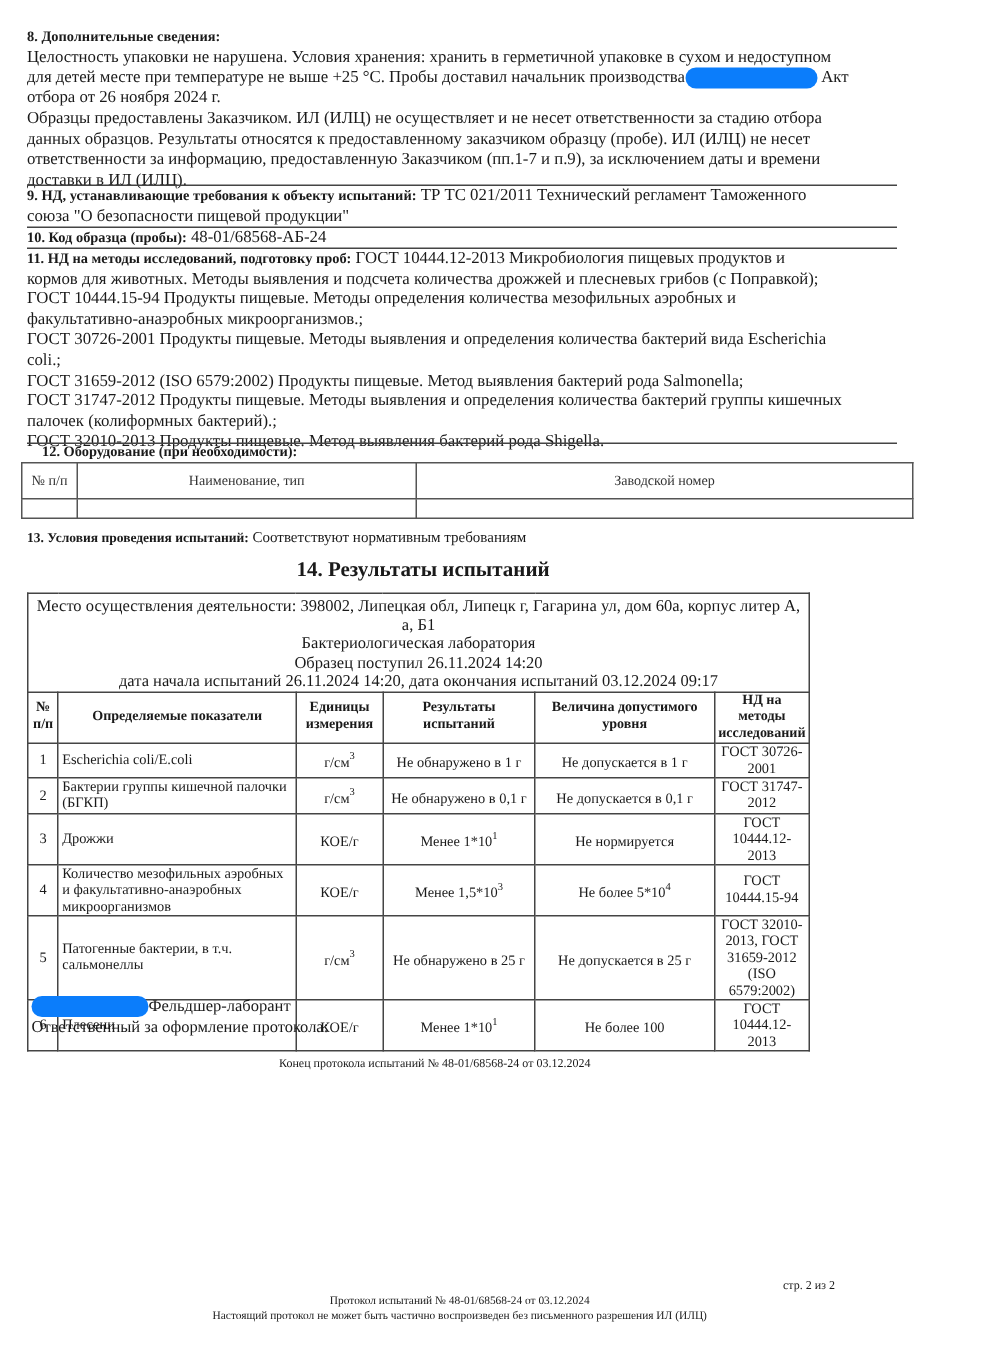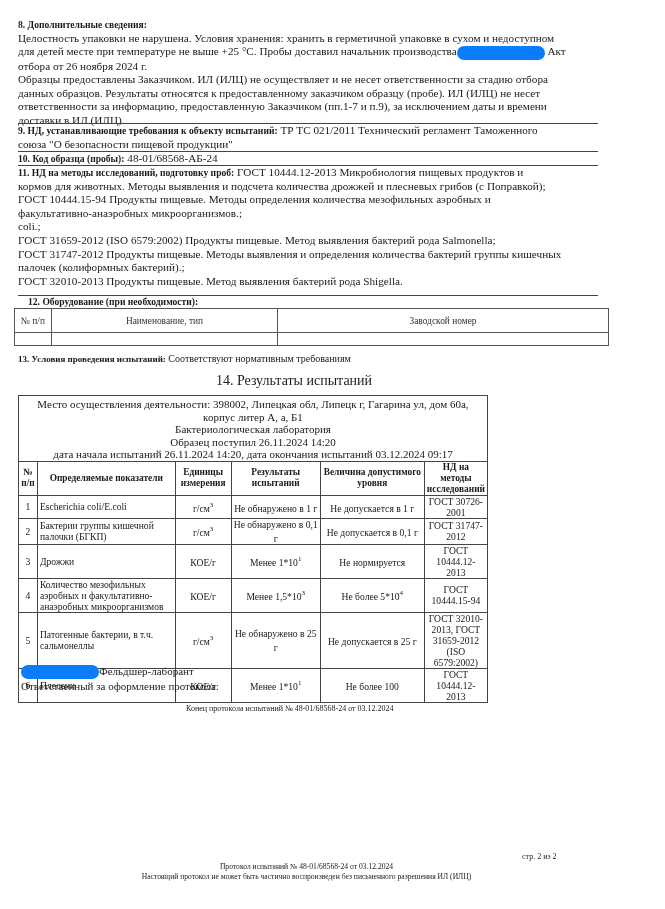--- a/index.html
+++ b/index.html
@@ -9,27 +9,27 @@
     color: #1a1a1a;
   }
   .abs { position: absolute; }
   .sec-text { left: 18px; width: 600px; font-size: 11.2px; line-height: 13.6px; }
   .sec-text b, .lbl { font-weight: bold; font-size: 9.6px; }
   .rule { position: absolute; left: 18px; width: 580px; height: 0; border-top: 1px solid #444; }
   .redact { display: inline-block; background: #0b7dfb; border-radius: 9px; vertical-align: middle; }
   table { border-collapse: collapse; }
   .equip { left: 14px; width: 595px; font-size: 9.4px; }
   .equip td { border: 1px solid #555; text-align: center; color: #333; padding: 0; }
-  .results { left: 18px; width: 470px; font-size: 9.6px; }
+  .results { left: 18px; width: 522px; font-size: 9.6px; }
   .results td { border: 1px solid #444; padding: 0 2px; text-align: center; line-height: 11px; }
   .results td.left { text-align: left; }
   .results .hdr td { font-weight: bold; font-size: 9.4px; }
   .results .info td { font-size: 11px; line-height: 12.6px; padding: 2px 4px 0; }
   sup { font-size: 7px; vertical-align: 5px; }
-  .h14 { left: 16px; width: 556px; text-align: center; top: 373px; font-weight: normal; font-size: 14px; }
+  .h14 { left: 4px; width: 556px; text-align: center; top: 373px; font-weight: bold; font-size: 14px; }
   .footer { left: 0; width: 613px; text-align: center; font-size: 7.6px; line-height: 9.6px; }
 </style>
 </head>
 <body>
 
 <div class="abs sec-text" style="top:18px;">
   <div class="lbl">8. Дополнительные сведения:</div>
   <div>Целостность упаковки не нарушена. Условия хранения:  хранить в герметичной упаковке в сухом и недоступном</div>
   <div>
     <span>для детей месте при температуре не выше +25 °С. Пробы доставил начальник производства</span><span class="redact" style="width:88px;height:14px;"></span>
@@ -52,20 +52,21 @@
 <div class="abs sec-text" style="top:152px;">
   <span class="lbl">10. Код образца (пробы):</span><span>  48-01/68568-АБ-24</span>
 </div>
 <div class="rule" style="top:165px;"></div>
 
 <div class="abs sec-text" style="top:166px;">
   <div><span class="lbl">11. НД на методы исследований, подготовку проб:</span><span> ГОСТ 10444.12-2013 Микробиология пищевых продуктов и</span></div>
   <div>кормов для животных. Методы выявления и подсчета количества дрожжей и плесневых грибов (с Поправкой);</div>
   <div>ГОСТ 10444.15-94 Продукты пищевые. Методы определения количества мезофильных аэробных и</div>
   <div>факультативно-анаэробных микроорганизмов.;</div>
+  <div>ГОСТ 30726-2001 Продукты пищевые. Методы выявления и определения количества бактерий вида Escherichia</div>
   <div>coli.;</div>
   <div>ГОСТ 31659-2012 (ISO 6579:2002) Продукты пищевые. Метод выявления бактерий рода Salmonella;</div>
   <div>ГОСТ 31747-2012 Продукты пищевые. Методы выявления и определения количества бактерий группы кишечных</div>
   <div>палочек (колиформных бактерий).;</div>
   <div>ГОСТ 32010-2013 Продукты пищевые. Метод выявления бактерий рода Shigella.</div>
 </div>
 <div class="rule" style="top:295px;"></div>
 
 <div class="abs lbl" style="left:28px;top:296px;">12. Оборудование (при необходимости):</div>
 <table class="abs equip" style="top:308px;">

